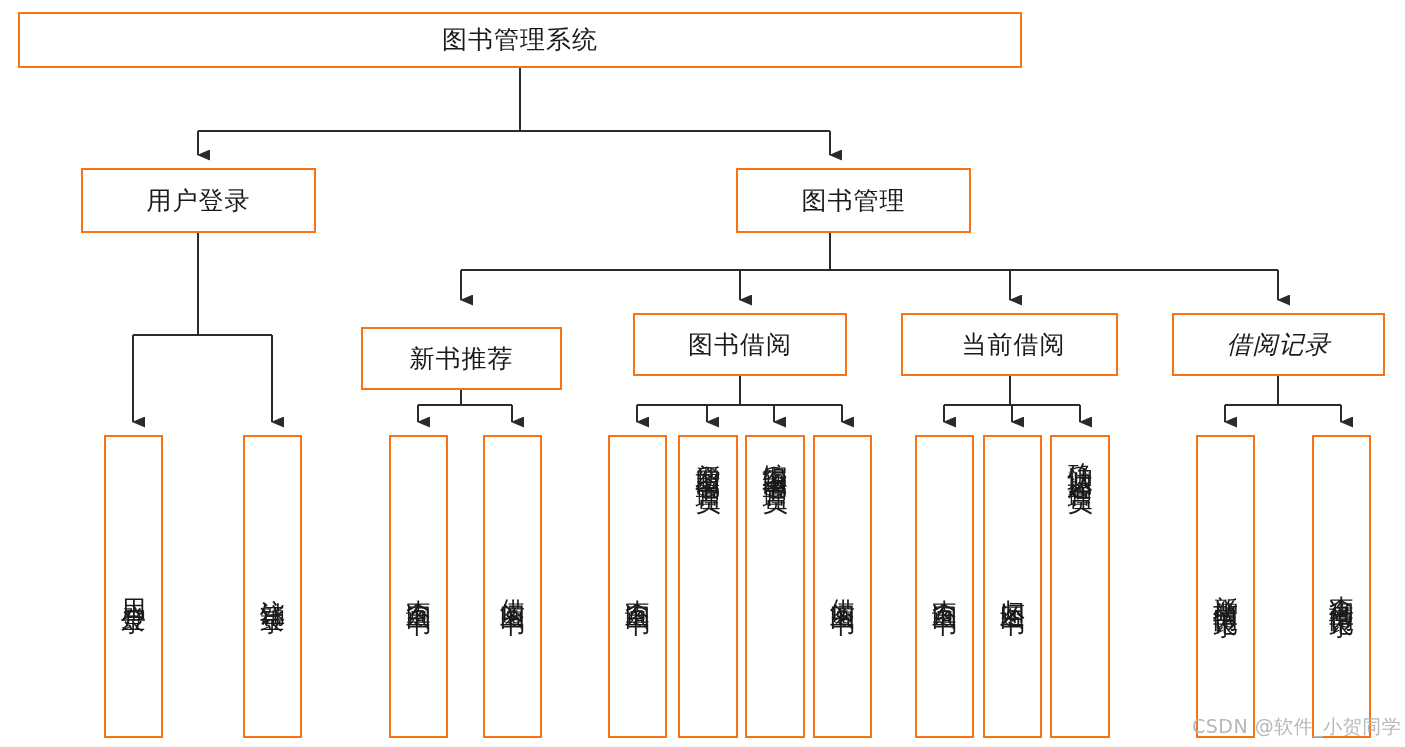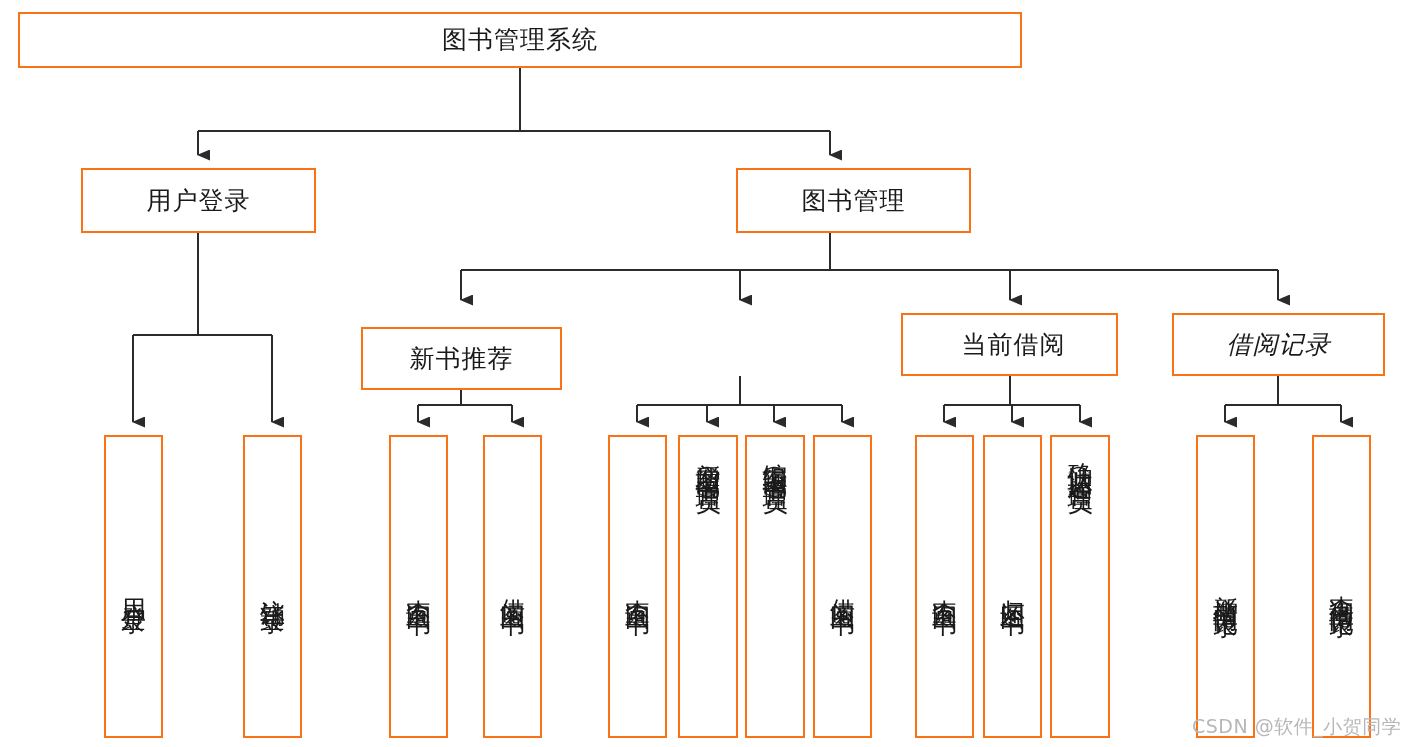--- a/index.html
+++ b/index.html
@@ -141,20 +141,23 @@
   </div>
 
   <div class="node horiz" style="left:712px; top:168px; width:235px; height:65px;margin-left:24px;">
     <span class="node-label">图书管理</span>
   </div>
 
   <div class="node horiz" style="left:361px; top:313px; width:201px; height:63px;margin-top:14px;">
     <span class="node-label">新书推荐</span>
   </div>
 
+  <div class="node horiz" style="left:633px; top:313px; width:214px; height:63px;">
+    <span class="node-label">图书借阅</span>
+  </div>
 
   <div class="node horiz" style="left:901px; top:313px; width:217px; height:63px;padding-left:8px;">
     <span class="node-label">当前借阅</span>
   </div>
 
   <div class="node horiz" style="left:1172px; top:313px; width:213px; height:63px;font-style:italic;">
     <span class="node-label">借阅记录</span>
   </div>
 
   <div class="node vert centered" style="left:104px; top:435px; width:59px; height:303px;">

